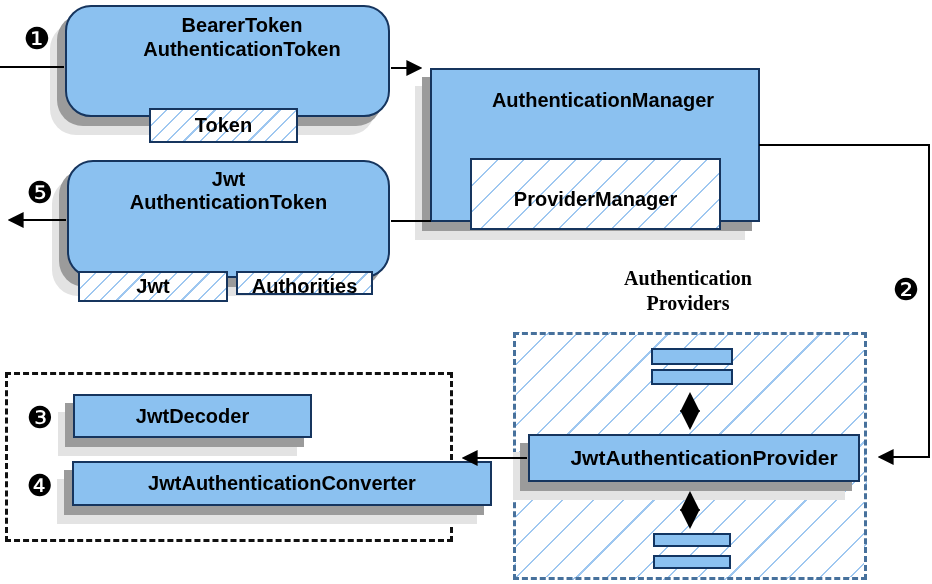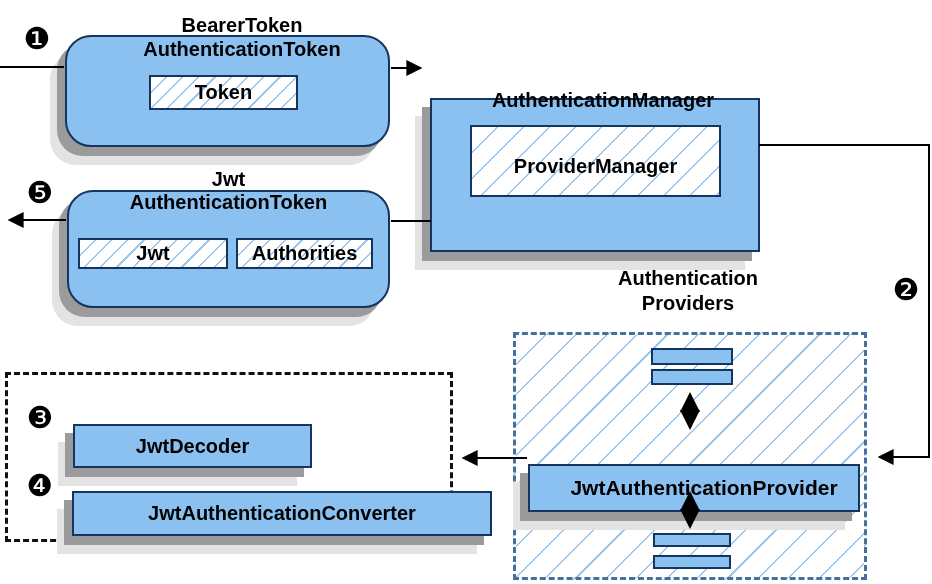--- a/index.html
+++ b/index.html
@@ -6,25 +6,26 @@
   #canvas{
     position:relative;width:932px;height:584px;overflow:hidden;background:#ffffff;
     font-family:"Liberation Sans","DejaVu Sans",sans-serif;font-weight:bold;color:#000;
   }
   .abs{position:absolute;box-sizing:border-box;}
   
   .node{
     background:#8bc1f0;border:2px solid #16355e;z-index:1;
   }
   .rounded{border-radius:26px;}
-  .shadow{box-shadow:-8px 9px 0 0 #9b9b9b,-15px 18px 0 0 #e3e3e3;margin-top:30px;}
+  .shadow{box-shadow:-8px 9px 0 0 #9b9b9b,-15px 18px 0 0 #e3e3e3;}
   .field{
     border:2px solid #16355e;z-index:2;text-align:center;
     background-color:#ffffff;
     background-image:repeating-linear-gradient(135deg,rgba(0,0,0,0) 0 10px,#9ec7f0 10px 11.5px);
+    margin-top:33px;
   }
   .hatch-md{background-image:repeating-linear-gradient(135deg,rgba(0,0,0,0) 0 17px,#9ec7f0 17px 18.5px);}
   .providers-box{
     border:3px dashed #47719c;z-index:0;
     background-color:#ffffff;
     background-image:repeating-linear-gradient(135deg,rgba(0,0,0,0) 0 20px,#9ec7f0 20px 21.5px);
   }
   .black-dashed-box{border:3px dashed #111111;background:#ffffff;z-index:0;}
   .bar{background:#8bc1f0;border:2px solid #123562;z-index:2;}
   .title{text-align:center;z-index:3;font-size:20px;line-height:24px;}
@@ -54,23 +55,23 @@
   <div class="abs node shadow" style="left:430px;top:68px;width:330px;height:154px;"></div>
   <div class="abs title" style="left:406px;top:88px;width:394px;">AuthenticationManager</div>
   <div class="abs field hatch-md label-lg" style="left:470px;top:125px;width:251px;height:72px;line-height:78px;">ProviderManager</div>
 
   <div class="abs node rounded shadow" style="left:67px;top:160px;width:323px;height:118px;"></div>
   <div class="abs title" style="left:67px;top:168px;width:323px;line-height:23px;">
     <div>Jwt</div>
     <div>AuthenticationToken</div>
   </div>
   <div class="abs field label-lg" style="left:78px;top:238px;width:150px;height:31px;line-height:27px;">Jwt</div>
-  <div class="abs field label-lg" style="left:236px;top:238px;width:137px;height:31px;line-height:27px;">Authorities</div>
+  <div class="abs field label-lg" style="left:236px;top:238px;width:137px;height:24px;line-height:27px;">Authorities</div>
 
-  <div class="abs title" style="left:568px;top:266px;width:240px;font-size:20px;line-height:25px;">
+  <div class="abs title" style="left:568px;top:266px;width:240px;font-size:20px;line-height:25px;font-family:Liberation Serif, serif;">
     <div>Authentication</div>
     <div>Providers</div>
   </div>
 
   <div class="abs bar" style="left:651px;top:348px;width:82px;height:17px;"></div>
   <div class="abs bar" style="left:651px;top:369px;width:82px;height:16px;"></div>
 
   <div class="abs node shadow" style="left:528px;top:434px;width:332px;height:48px;text-align:center;font-size:21px;line-height:44px;z-index:2;padding-left:20px;">JwtAuthenticationProvider</div>
 
   <div class="abs bar" style="left:653px;top:533px;width:78px;height:14px;"></div>

